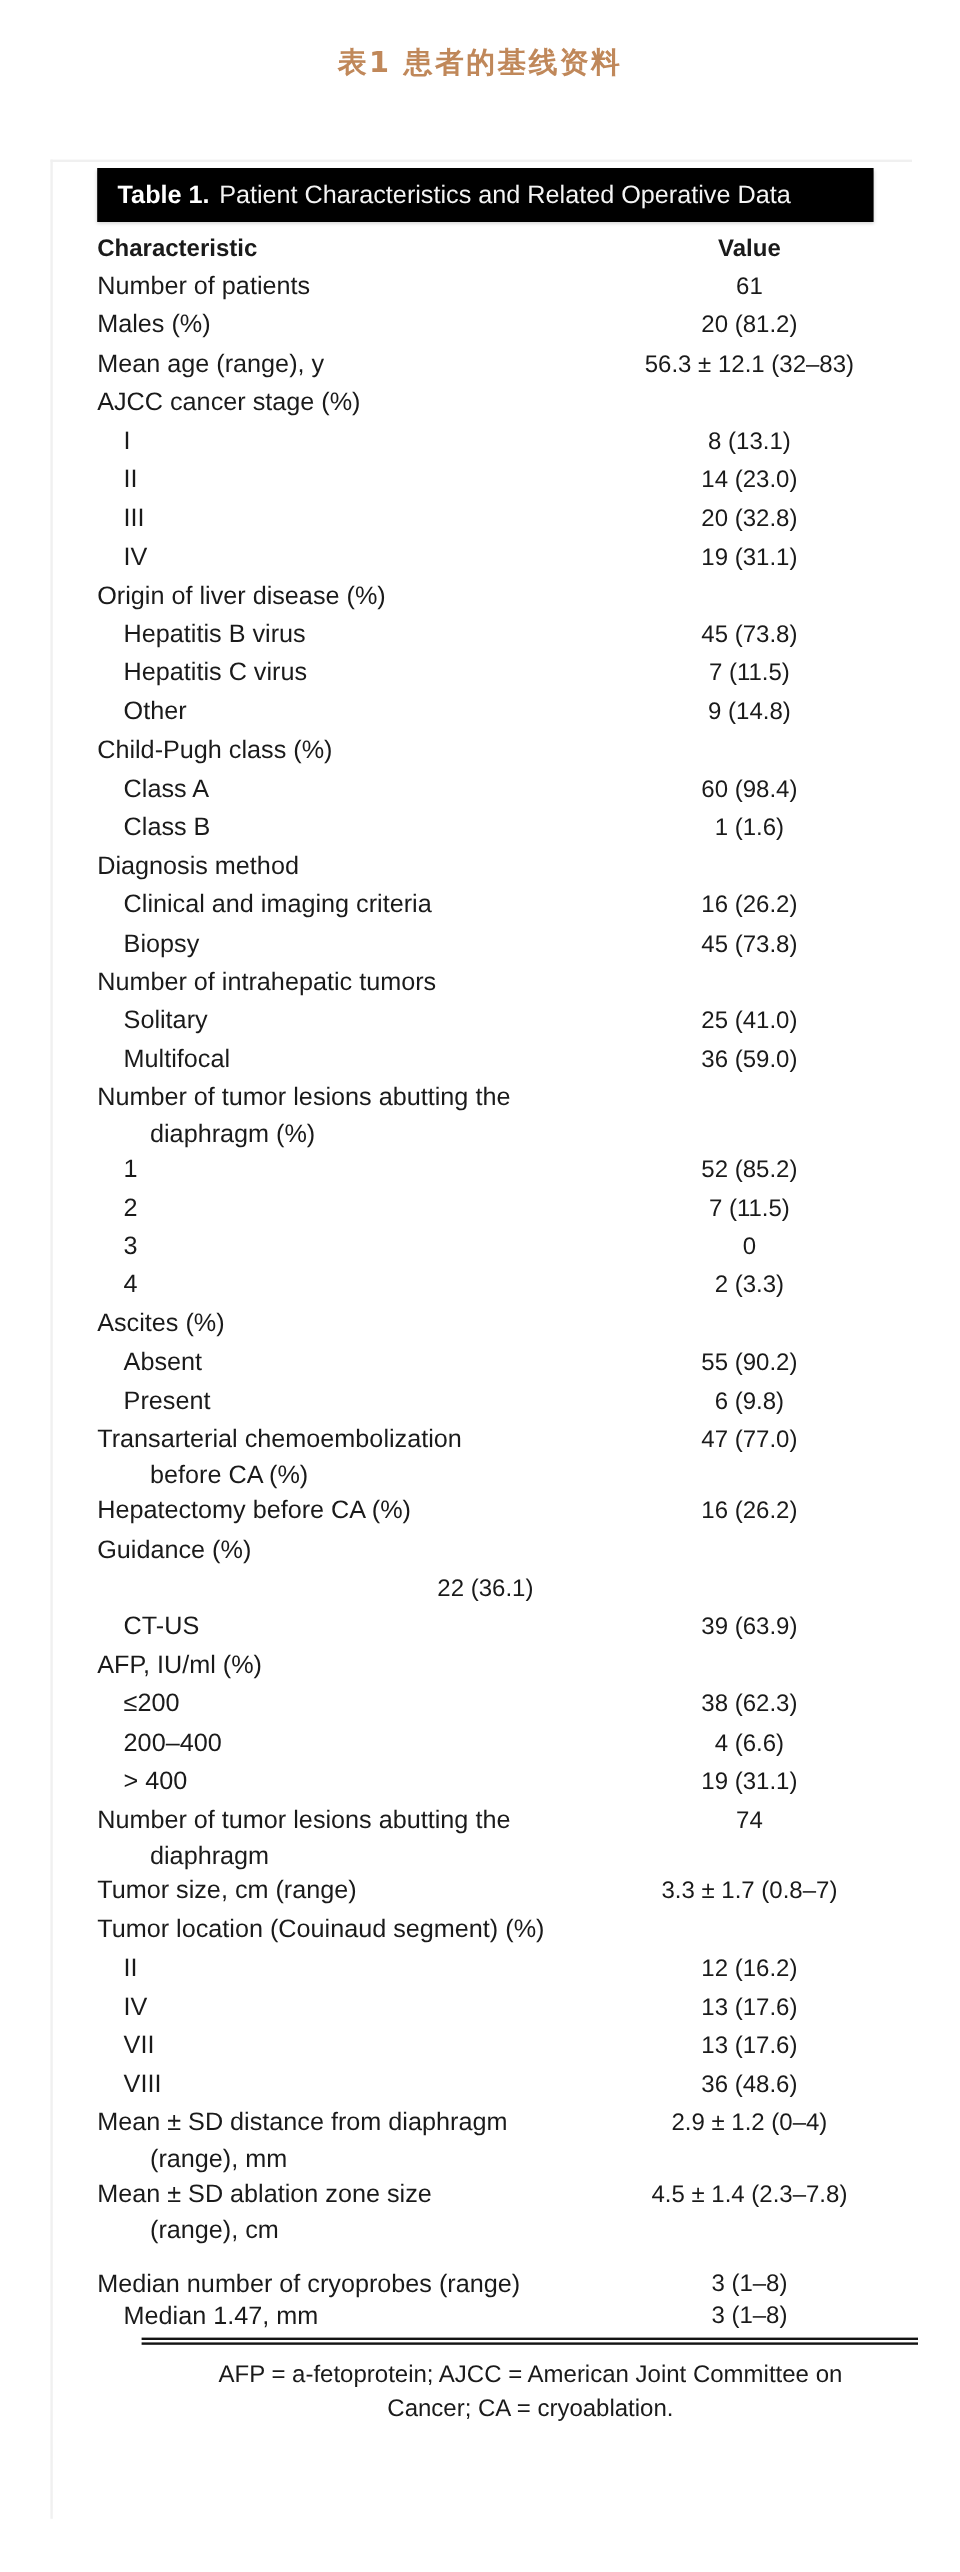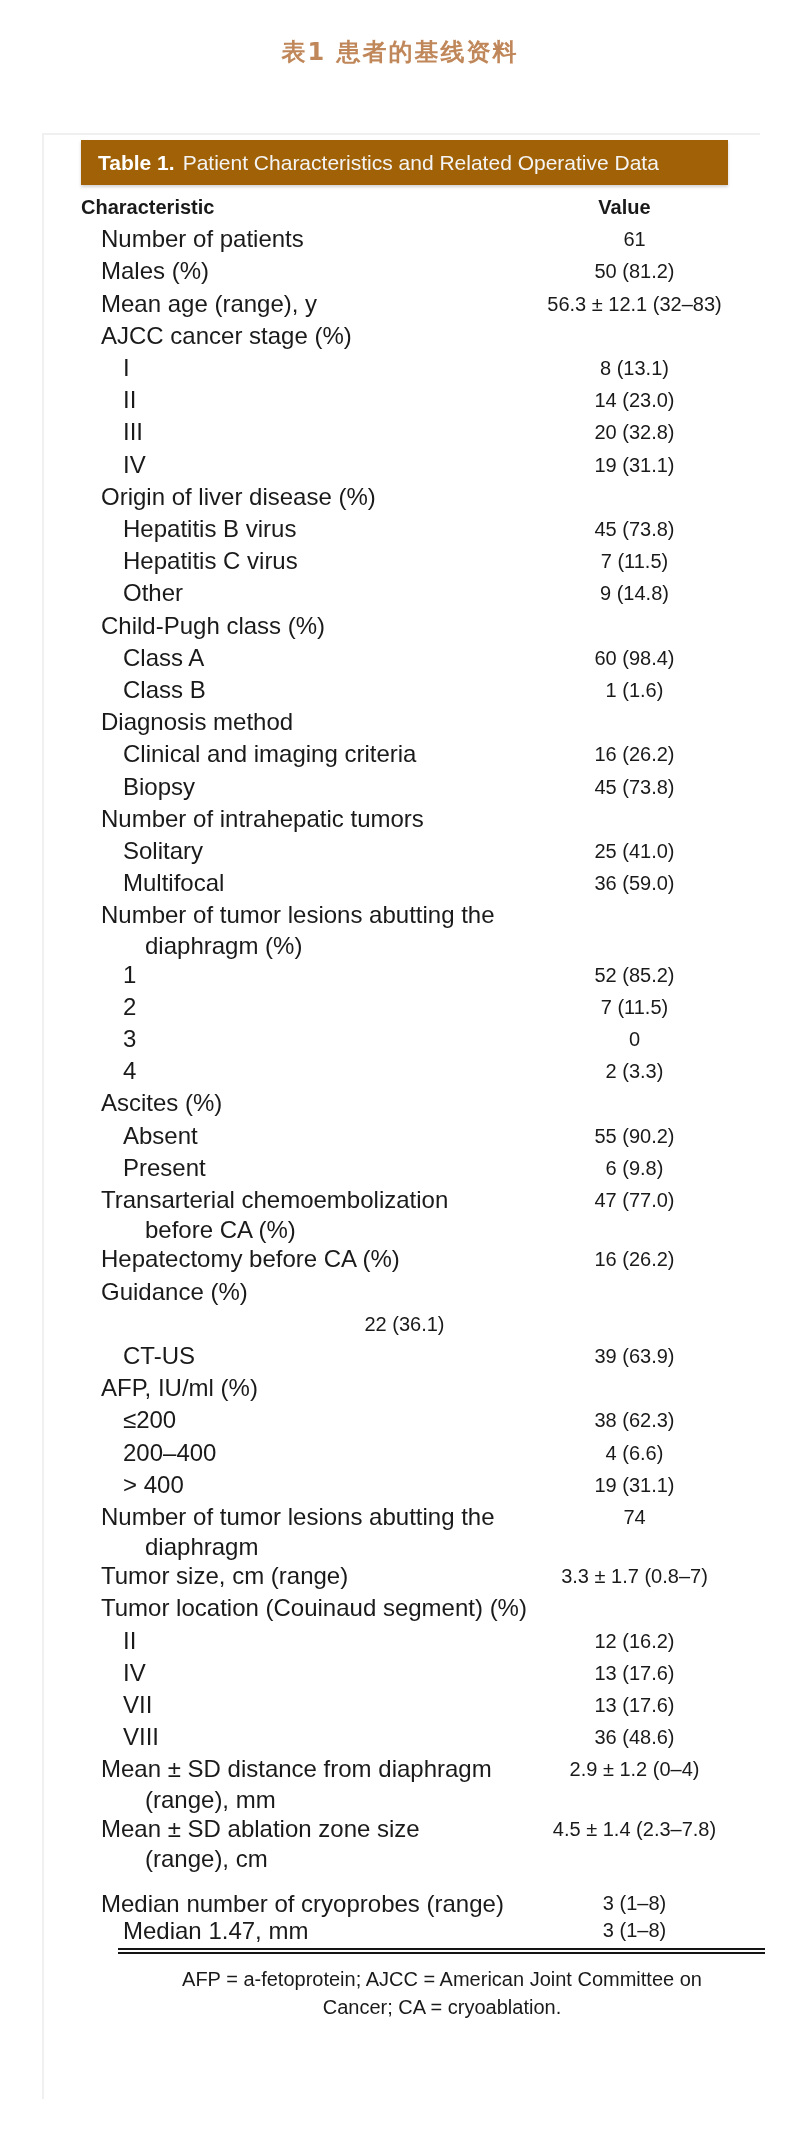--- a/index.html
+++ b/index.html
@@ -27,21 +27,21 @@
   }
   .bar-bold{font-weight:bold;margin-right:8px;white-space:nowrap;}
   .bar-rest{color:#f4f4f4;white-space:nowrap;}
   .table-body{
     position:absolute;left:37px;top:56px;width:647px;
   }
   .thead{display:flex;font-weight:bold;}
   .th-label{flex:0 0 440px;font-size:20px;line-height:32.2px;}
   .th-value{flex:1;text-align:center;font-size:20px;line-height:32.2px;}
   .row{display:flex;align-items:flex-start;}
-  .cell-label{flex:0 0 440px;font-size:24px;margin-left:20px;}
+  .cell-label{flex:0 0 440px;font-size:21px;}
   .cell-label .l1{line-height:32.2px;white-space:nowrap;}
   .cell-label .l2{line-height:27px;padding-left:44px;white-space:nowrap;}
   .indent-1 .l1{padding-left:22px;}
   .cell-value{flex:1;text-align:center;font-size:20px;line-height:32.2px;}
   .compact .cell-label .l1{line-height:27.5px;}
   .compact .cell-value{line-height:27.5px;}
   .gap-before{margin-top:18px;}
   .bottom-rule{
     position:relative;margin:3px 0 0 37px;width:647px;height:6px;
     border-top:2px solid #141414;border-bottom:2px solid #141414;
@@ -53,21 +53,21 @@
 </style>
 </head>
 <body>
 
 <div class="page">
 
   <div class="cn-title" style="color: rgb(192, 136, 90);">表1 患者的基线资料</div>
 
   <div class="scan-frame">
 
-    <div class="table-header-bar" style="background: #a16207; color: rgb(255, 255, 255);">
+    <div class="table-header-bar" style="background: #000000; color: rgb(255, 255, 255);">
       <span class="bar-bold">Table 1.</span>
       <span class="bar-rest">Patient Characteristics and Related Operative Data</span>
     </div>
 
     <div class="table-body">
       <div class="thead">
         <div class="th-label">Characteristic</div>
         <div class="th-value">Value</div>
       </div>
 
@@ -75,21 +75,21 @@
           <div class="row">
             <div class="cell-label">
               <div class="l1">Number of patients</div>
             </div>
             <div class="cell-value">61</div>
           </div>
           <div class="row">
             <div class="cell-label">
               <div class="l1">Males (%)</div>
             </div>
-            <div class="cell-value">50 (81.2)</div>
+            <div class="cell-value">20 (81.2)</div>
           </div>
           <div class="row">
             <div class="cell-label">
               <div class="l1">Mean age (range), y</div>
             </div>
             <div class="cell-value">56.3 ± 12.1 (32–83)</div>
           </div>
           <div class="row">
             <div class="cell-label">
               <div class="l1">AJCC cancer stage (%)</div>

